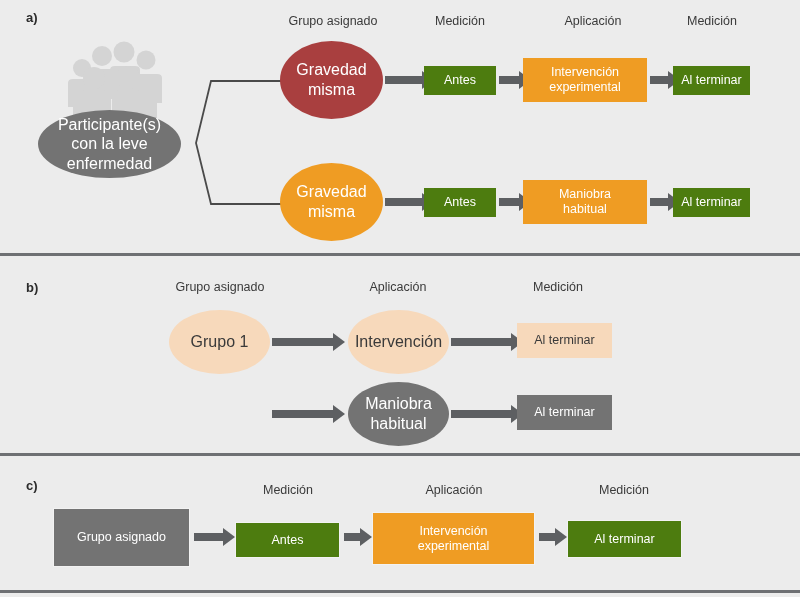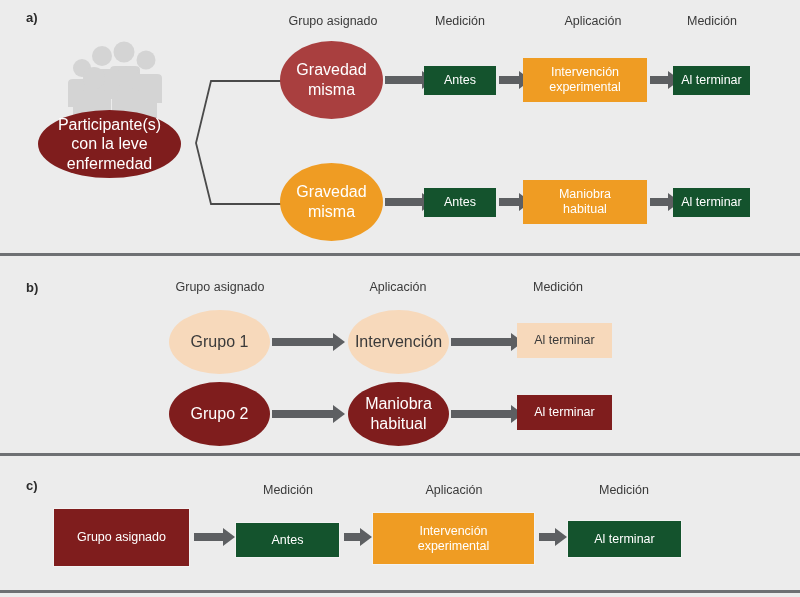--- a/index.html
+++ b/index.html
@@ -68,24 +68,24 @@
     position: absolute;
     display: flex;
     align-items: center;
     justify-content: center;
     text-align: center;
     line-height: 1.2;
     font-size: 12.5px;
     box-sizing: border-box;
   }
 
-  .fill-blue    { background: #7f1d1d; color: #ffffff; }
+  .fill-blue    { background: #737373; color: #ffffff; }
   .fill-red     { background: #a93f3f; color: #ffffff; }
   .fill-orange  { background: #ef9c23; color: #ffffff; }
-  .fill-gray    { background: #14532d; color: #ffffff; }
+  .fill-gray    { background: #4d7c0f; color: #ffffff; }
   .fill-peach   { background: #f7d9bb; color: #3a3a3a; }
 
   .bordered-light { border: 1px solid #f2f2f2; }
 
   
   .arrow {
     position: absolute;
     background: #5d5f62;
   }
   .arrow::after {
@@ -225,23 +225,20 @@
     <div class="ellipse fill-peach" style="left:348px; top:52px; width:101px; height:64px;">
       <span>Intervención</span>
     </div>
 
     <div class="arrow" style="left:451px; top:80px; width:61px; height:8px;"></div>
 
     <div class="rect fill-peach" style="left:517px; top:65px; width:95px; height:35px;">
       <span>Al terminar</span>
     </div>
 
-    <div class="ellipse fill-blue" style="left:169px; top:124px; width:101px; height:64px;">
-      <span>Grupo 2</span>
-    </div>
 
     <div class="arrow" style="left:272px; top:152px; width:62px; height:8px;"></div>
 
     <div class="ellipse fill-blue" style="left:348px; top:124px; width:101px; height:64px;">
       <span>
         <span>Maniobra</span><br>
         <span>habitual</span>
       </span>
     </div>
 

